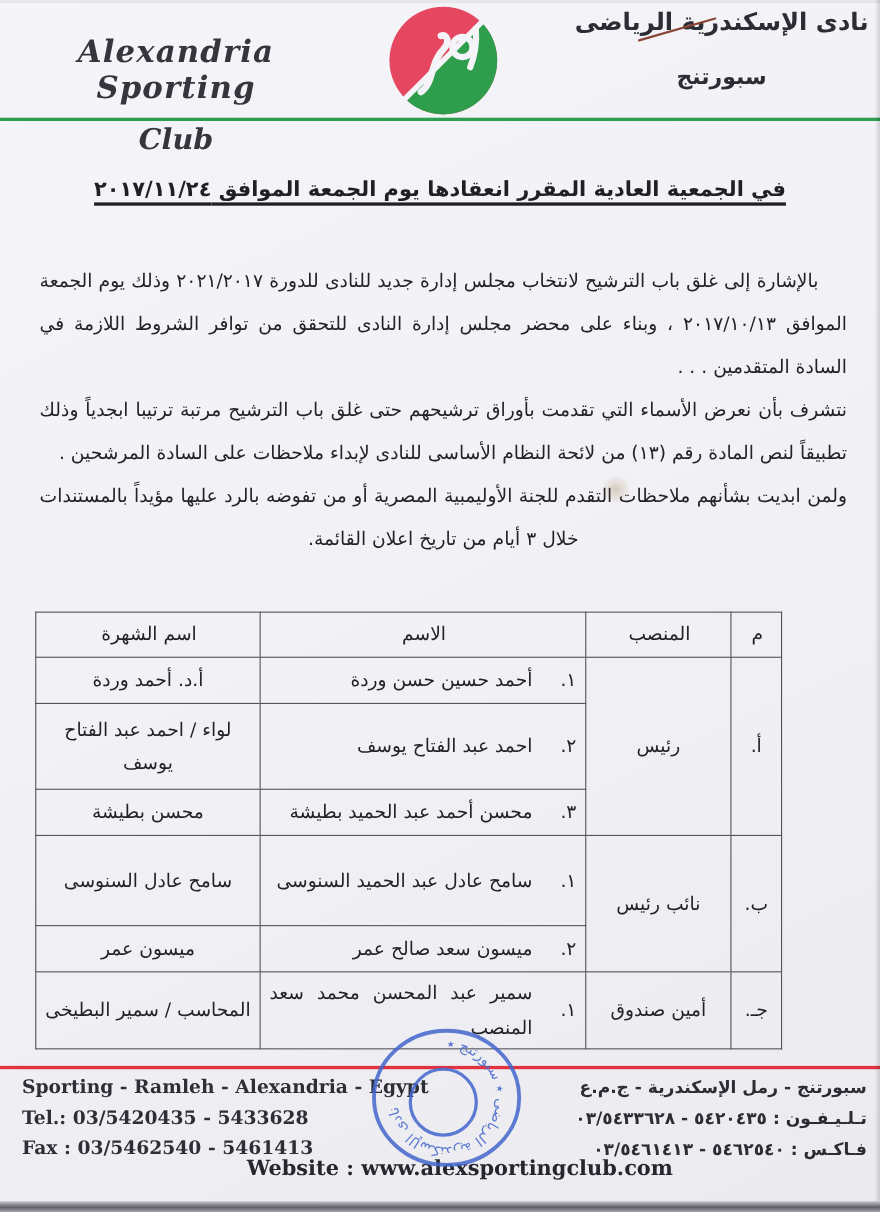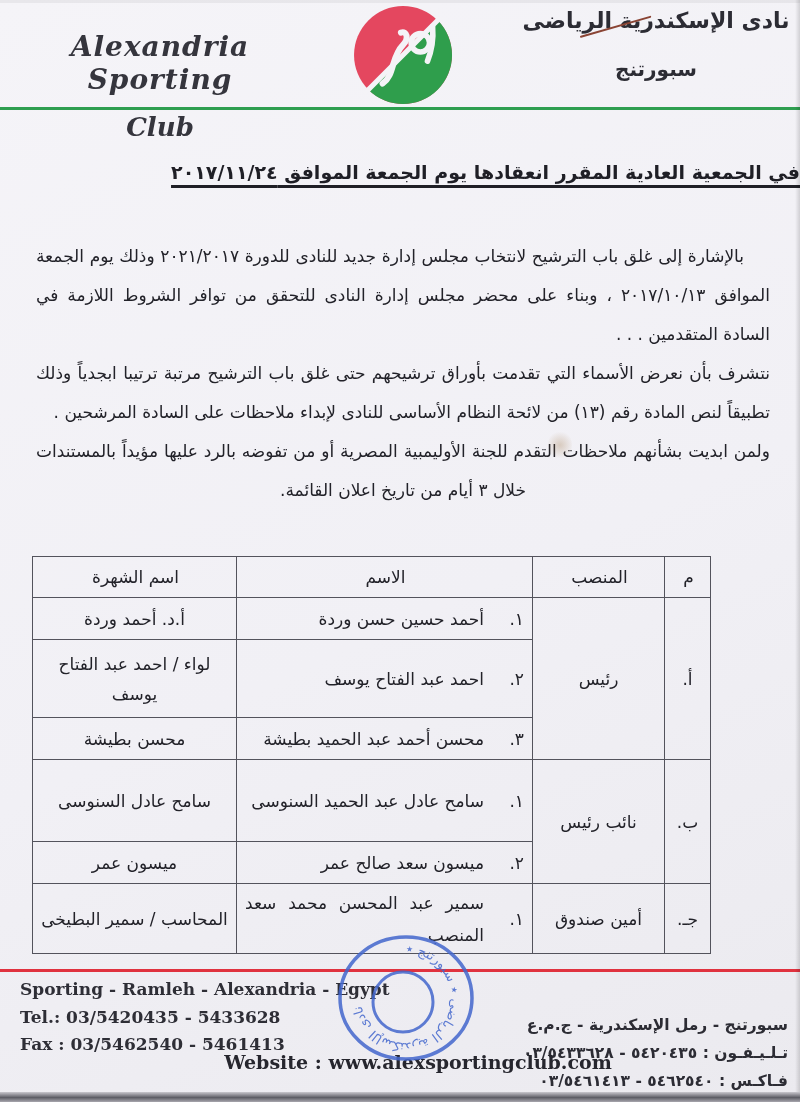--- a/index.html
+++ b/index.html
@@ -20,21 +20,21 @@
   .logo{position:absolute;left:350px;top:4px;}
   .club-ar{position:absolute;right:10px;top:8px;width:268px;text-align:center;font-weight:bold;color:#2c2c34;}
   .club-ar .l1{font-size:22px;}
   .club-ar .l2{font-size:20px;margin-top:24px;letter-spacing:2px;}
   .strike{position:absolute;left:580px;top:36px;width:74px;height:2px;background:#8a4434;
         transform:rotate(-16deg);transform-origin:left center;border-radius:2px;}
   .green-rule{position:absolute;left:0;right:0;top:107px;height:3px;}
   
   .doc-title{position:absolute;left:0;right:0;top:119px;text-align:center;direction:rtl;
         font-size:22px;font-weight:bold;color:#1f1f26;}
-  .doc-subtitle{position:absolute;left:0;right:0;top:161px;direction:rtl;
+  .doc-subtitle{position:absolute;left:0;right:0;top:161px;text-align:center;direction:rtl;
         font-size:19px;font-weight:bold;color:#1f1f26;text-decoration:underline;
         text-decoration-thickness:2.5px;text-underline-offset:6px;}
   
   .body-text{position:absolute;right:30px;left:36px;top:237px;direction:rtl;
         text-align:justify;font-size:17px;line-height:39px;color:#222229;}
   .body-text p{margin:0;}
   .p1{text-indent:26px;}
   .p3{text-align-last:center;}
   .stain{position:absolute;left:548px;top:430px;width:24px;height:30px;border-radius:50%;
         background:radial-gradient(circle,rgba(150,105,50,.28),rgba(150,105,50,0) 70%);}
@@ -47,21 +47,21 @@
   .cell-name{text-align:right;}
   .nc{display:flex;gap:16px;align-items:center;}
   .nc .no{flex:0 0 24px;text-align:right;}
   .nc .nm{flex:1;text-align:justify;line-height:32px;}
   .cell-known{line-height:30px;}
   
   .red-rule{position:absolute;left:0;right:0;top:969px;height:2.5px;}
   .contact-en{position:absolute;left:20px;top:976px;font-family:"DejaVu Serif","Liberation Serif",serif;
         font-weight:bold;font-size:17px;line-height:27.5px;color:#2e2e36;}
   .contact-ar{position:absolute;right:12px;top:975px;direction:rtl;text-align:right;
-        font-weight:bold;font-size:15.5px;line-height:28px;color:#2c2c34;margin-top:36px;}
+        font-weight:bold;font-size:15.5px;line-height:28px;color:#2c2c34;}
   .website{position:absolute;left:0;right:0;top:1051px;text-align:center;padding-left:36px;
         font-family:"DejaVu Serif","Liberation Serif",serif;font-weight:bold;font-size:19px;color:#26262e;}
   .stamp{position:absolute;left:330px;top:932px;opacity:.85;}
 </style>
 </head>
 <body>
 
 <div class="page">
 
   <div class="club-en">

